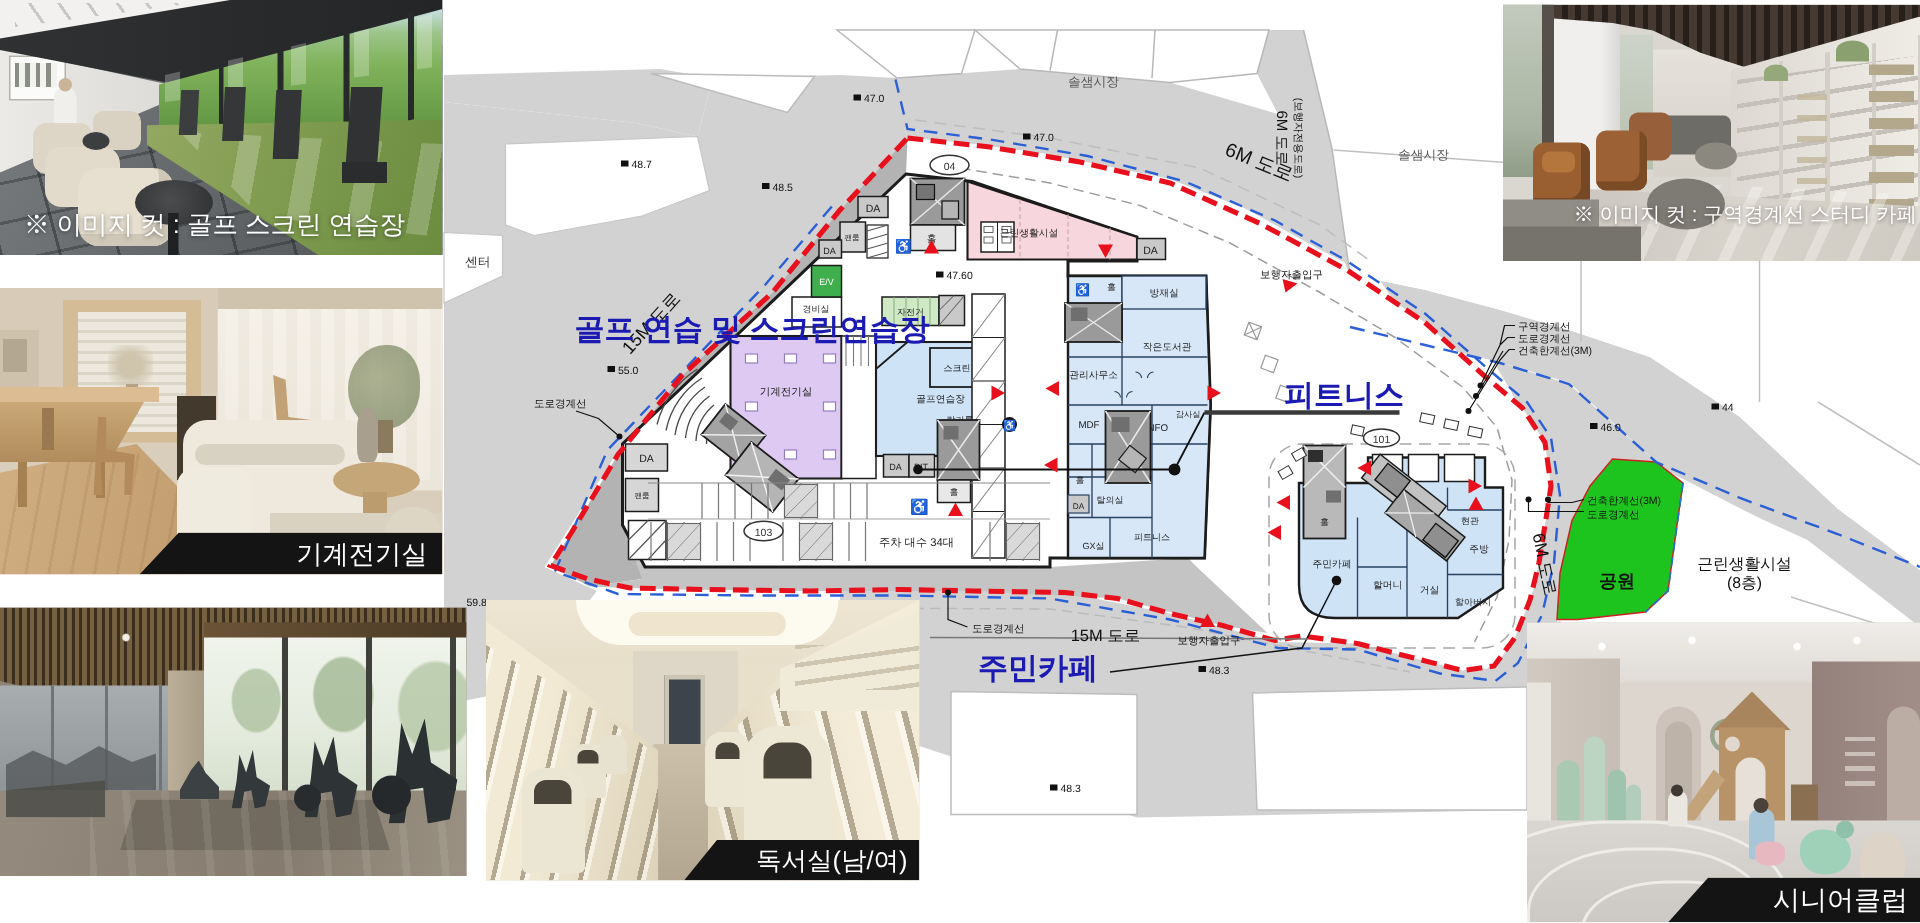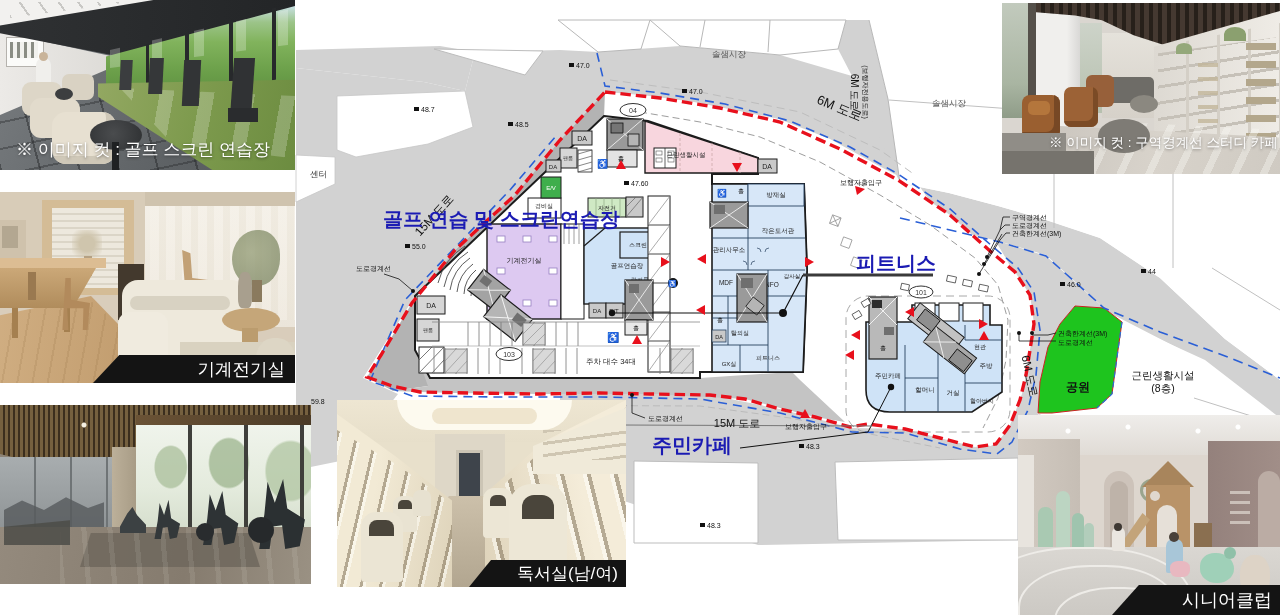--- a/index.html
+++ b/index.html
@@ -815,21 +815,21 @@
   <div class="abs" style="left:248px;top:112px;width:26px;height:26px;background:#26292b;border-radius:50%;"></div>
 
   <div class="abs" style="left:196px;top:118px;width:18px;height:18px;background:#292c2e;border-radius:50%;"></div>
 
   <div class="abs" style="left:120px;top:102px;width:26px;height:26px;background:#3c4143;clip-path:polygon(0 75%,28% 25%,48% 0,66% 32%,100% 68%,100% 100%,0 100%);"></div>
 
   <div class="abs" style="left:4px;top:112px;width:66px;height:28px;background:#4c4c48;clip-path:polygon(0 35%,100% 12%,100% 100%,0 100%);opacity:.85;"></div>
 
 </div>
 
-<div class="photo" style="left:337px;top:400px;width:289px;height:187px;background:#e8e0cb;">
+<div class="photo" style="left:324px;top:400px;width:289px;height:187px;background:#e8e0cb;">
 
   <div class="abs" style="left:0;top:0;width:289px;height:42px;background:linear-gradient(180deg,#eee6d2,#e7dfca);"></div>
   <div class="abs" style="left:60px;top:0;width:175px;height:30px;background:#fdfaef;border-radius:0 0 36px 36px;"></div>
   <div class="abs" style="left:95px;top:8px;width:105px;height:16px;background:#efe5ce;border-radius:8px;"></div>
 
   <div class="abs" style="left:98px;top:34px;width:70px;height:88px;background:#ded7c7;"></div>
 
   <div class="abs" style="left:119px;top:50px;width:21px;height:48px;background:#3e444b;border:3px solid #ccc5b5;"></div>
 
   <div class="abs" style="left:40px;top:96px;width:200px;height:91px;background:linear-gradient(180deg,#ccc0aa,#b2a690);clip-path:polygon(36% 0,58% 0,100% 100%,0 100%);"></div>

